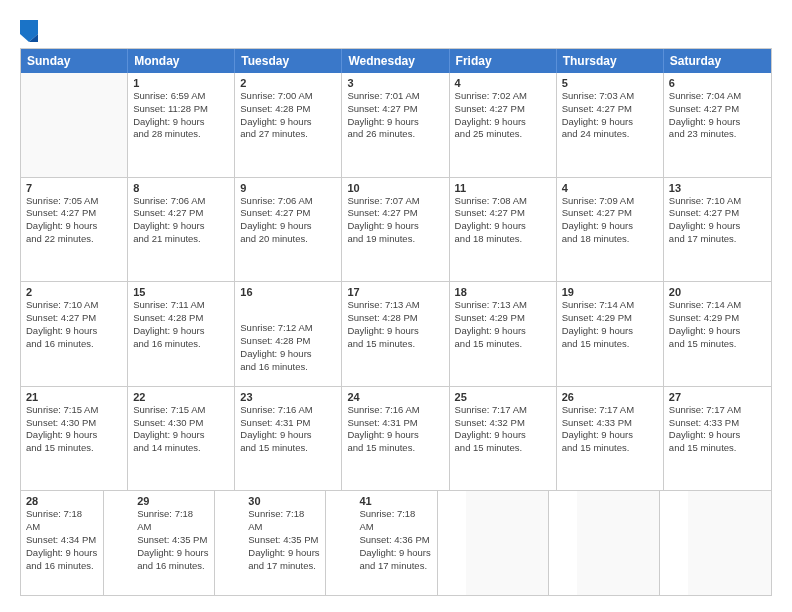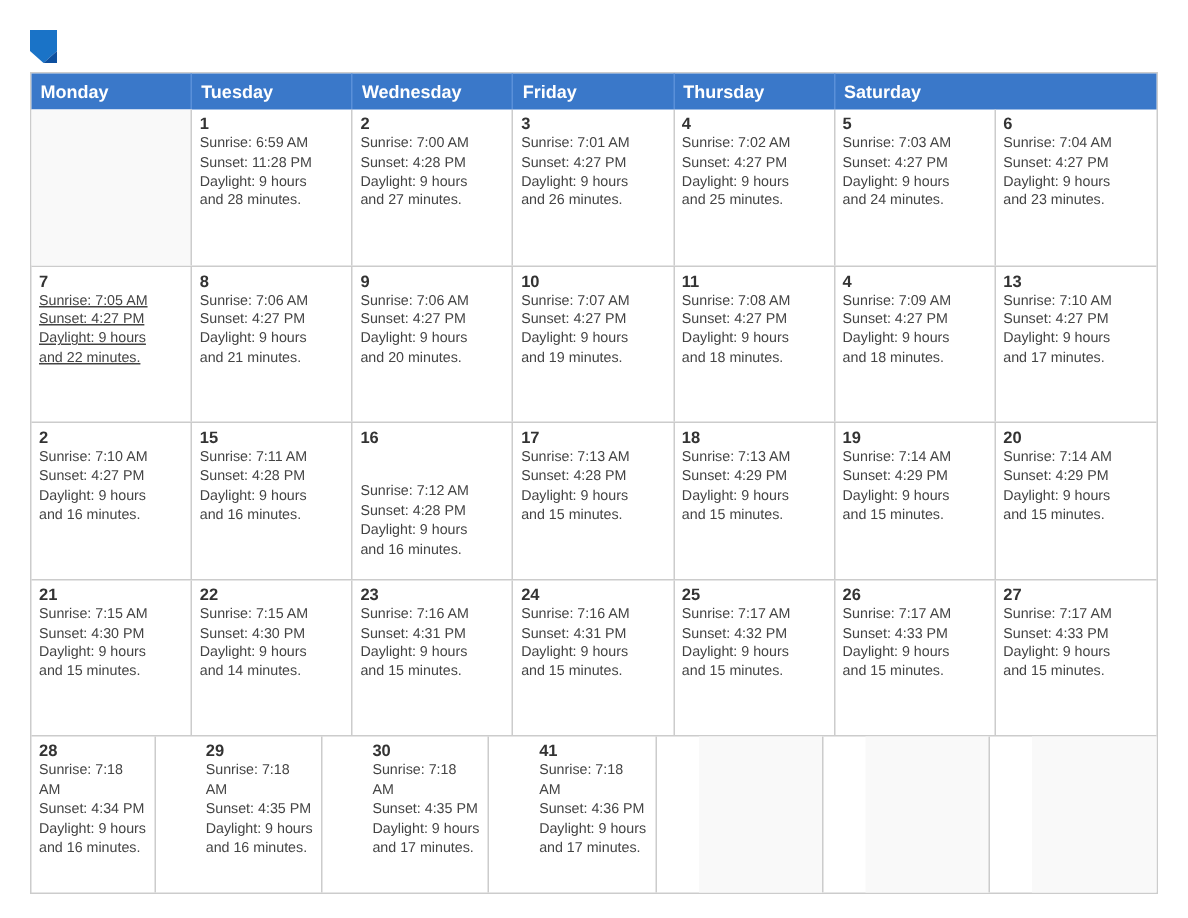--- a/index.html
+++ b/index.html
@@ -133,20 +133,21 @@
       </div>
     </div>
     <div class="title-block">
       <div class="main-title"></div>
       <div class="subtitle"></div>
     </div>
   </div>
 
   <div class="calendar">
     <div class="cal-header">
+    <div class="cal-header-cell">Sunday</div>
         <div class="cal-header-cell">Monday</div>
         <div class="cal-header-cell">Tuesday</div>
         <div class="cal-header-cell">Wednesday</div>
         <div class="cal-header-cell">Friday</div>
         <div class="cal-header-cell">Thursday</div>
         <div class="cal-header-cell">Saturday</div>
       </div>
     <div class="cal-body">
     <div class="cal-row">
           <div class="cal-cell empty"></div>
@@ -189,21 +190,21 @@
             <span class="day-num">6</span>
             <div class="day-info" style="white-space: pre-line;">Sunrise: 7:04 AM
 Sunset: 4:27 PM
 Daylight: 9 hours
 and 23 minutes.</div>
           </div>
         </div>
         <div class="cal-row">
           <div class="cal-cell">
             <span class="day-num">7</span>
-            <div class="day-info" style="white-space: pre-line; text-decoration: underline;">Sunrise: 7:05 AM
+            <div class="day-info" style="white-space: pre-line;">Sunrise: 7:05 AM
 Sunset: 4:27 PM
 Daylight: 9 hours
 and 22 minutes.</div>
           </div>
           <div class="cal-cell">
             <span class="day-num">8</span>
             <div class="day-info" style="white-space: pre-line;">Sunrise: 7:06 AM
 Sunset: 4:27 PM
 Daylight: 9 hours
 and 21 minutes.</div>

